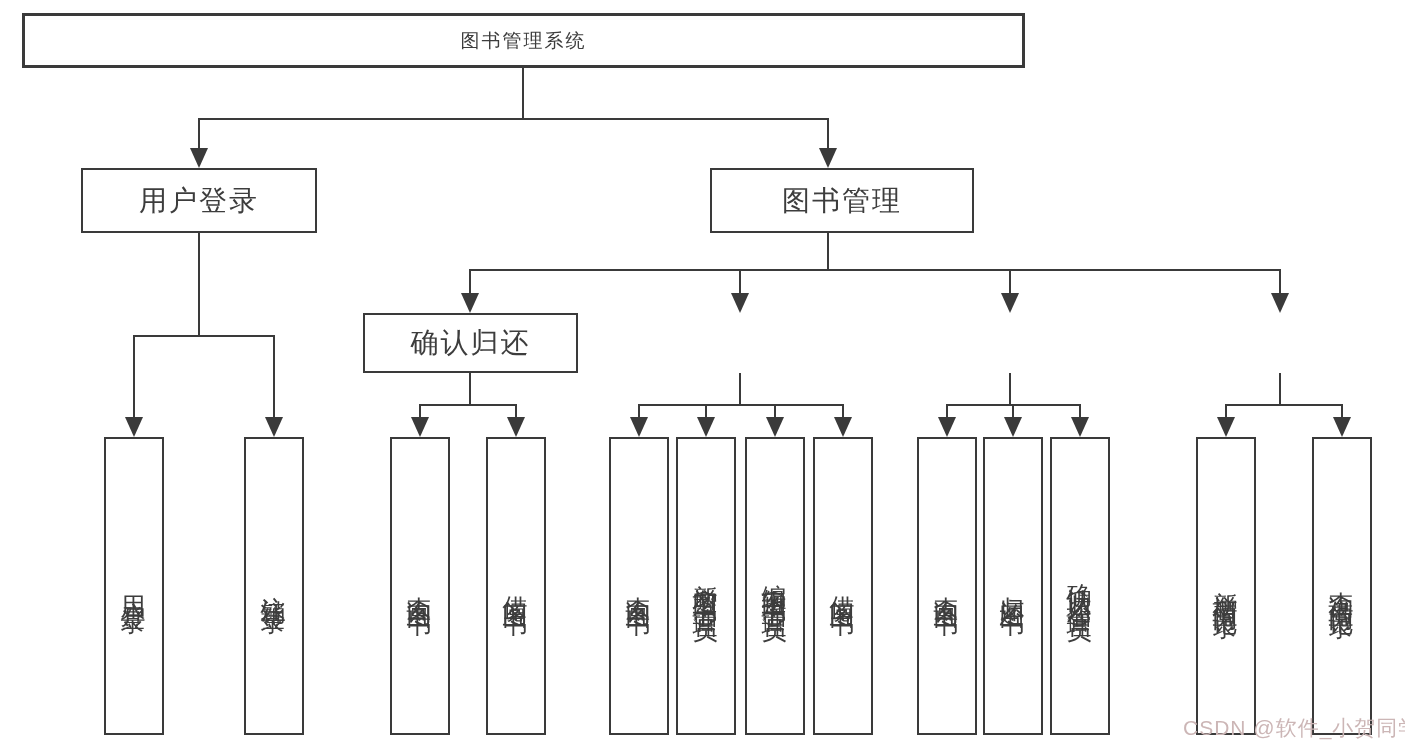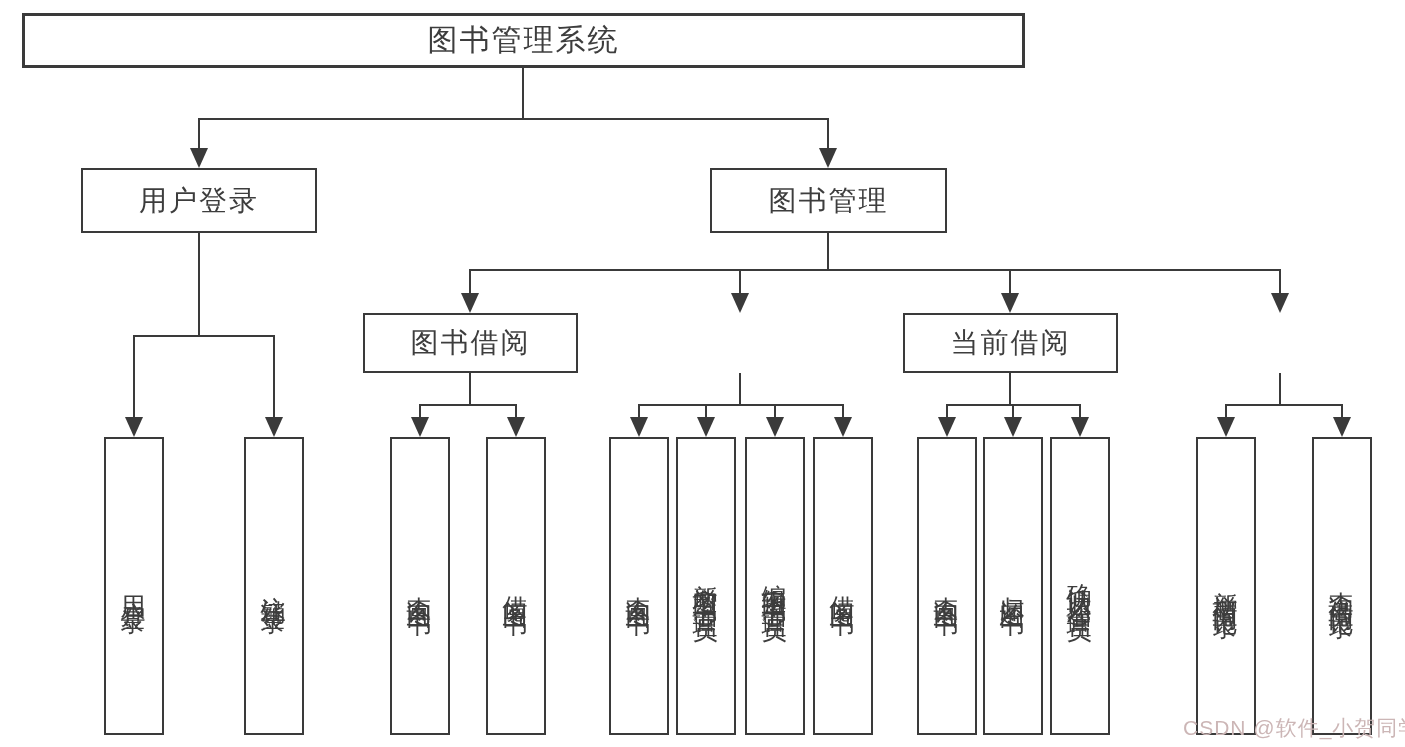--- a/index.html
+++ b/index.html
@@ -14,21 +14,21 @@
     position:absolute;
     box-sizing:border-box;
     border:2px solid #3a3a3a;
     background:#ffffff;
     display:flex;align-items:center;justify-content:center;
     color:#3d3d3d;
     font-size:28px;
     letter-spacing:2px;
     white-space:nowrap;
   }
-  .node.root{border-width:3px;font-size:30px;}
+  .node.root{border-width:3px;font-size:19px;}
   .vnode{
     position:absolute;
     box-sizing:border-box;
     border:2px solid #3a3a3a;
     background:#ffffff;
     display:flex;align-items:center;justify-content:center;
     color:#3d3d3d;
     font-size:25px;
     writing-mode:vertical-rl;
     letter-spacing:5px;
@@ -60,42 +60,41 @@
   <div class="node root" style="left:22px;top:13px;width:1003px;height:55px;">图书管理系统</div>
 
   <div class="vl" style="left:522px;top:68px;height:52px;"></div>
   <div class="hl" style="left:198px;top:118px;width:631px;"></div>
   <div class="vl" style="left:198px;top:118px;height:34px;"></div>
   <div class="ar" style="left:190px;top:148px;"></div>
   <div class="vl" style="left:827px;top:118px;height:34px;"></div>
   <div class="ar" style="left:819px;top:148px;"></div>
 
   <div class="node" style="left:81px;top:168px;width:236px;height:65px;">用户登录</div>
-  <div class="node" style="left:710px;top:168px;width:237px;height:65px;">图书管理</div>
+  <div class="node" style="left:710px;top:168px;width:264px;height:65px;">图书管理</div>
 
   <div class="vl" style="left:198px;top:233px;height:104px;"></div>
   <div class="hl" style="left:133px;top:335px;width:142px;"></div>
   <div class="vl" style="left:133px;top:335px;height:84px;"></div>
   <div class="ar" style="left:125px;top:417px;"></div>
   <div class="vl" style="left:273px;top:335px;height:84px;"></div>
   <div class="ar" style="left:265px;top:417px;"></div>
 
   <div class="vl" style="left:827px;top:233px;height:38px;"></div>
   <div class="hl" style="left:469px;top:269px;width:812px;"></div>
   <div class="vl" style="left:469px;top:269px;height:28px;"></div>
   <div class="ar" style="left:461px;top:293px;"></div>
   <div class="vl" style="left:739px;top:269px;height:28px;"></div>
   <div class="ar" style="left:731px;top:293px;"></div>
   <div class="vl" style="left:1009px;top:269px;height:28px;"></div>
   <div class="ar" style="left:1001px;top:293px;"></div>
   <div class="vl" style="left:1279px;top:269px;height:28px;"></div>
   <div class="ar" style="left:1271px;top:293px;"></div>
 
-  <div class="node" style="left:363px;top:313px;width:215px;height:60px;">图书借阅</div>
-  <div class="node" style="left:903px;top:313px;width:215px;height:60px;">当前借阅</div>
+  <div class="node" style="left:363px;top:313px;width:215px;height:60px;">确认归还</div>
 
   <div class="vl" style="left:469px;top:373px;height:33px;"></div>
   <div class="hl" style="left:419px;top:404px;width:98px;"></div>
   <div class="vl" style="left:419px;top:404px;height:15px;"></div>
   <div class="ar" style="left:411px;top:417px;"></div>
   <div class="vl" style="left:515px;top:404px;height:15px;"></div>
   <div class="ar" style="left:507px;top:417px;"></div>
 
   <div class="vl" style="left:739px;top:373px;height:33px;"></div>
   <div class="hl" style="left:638px;top:404px;width:206px;"></div>

